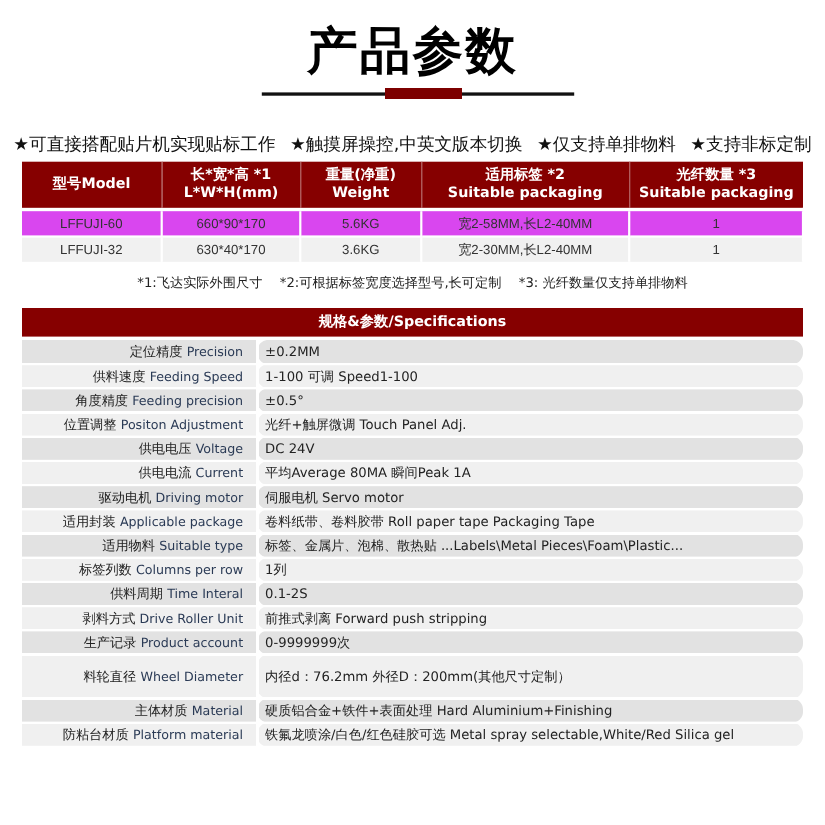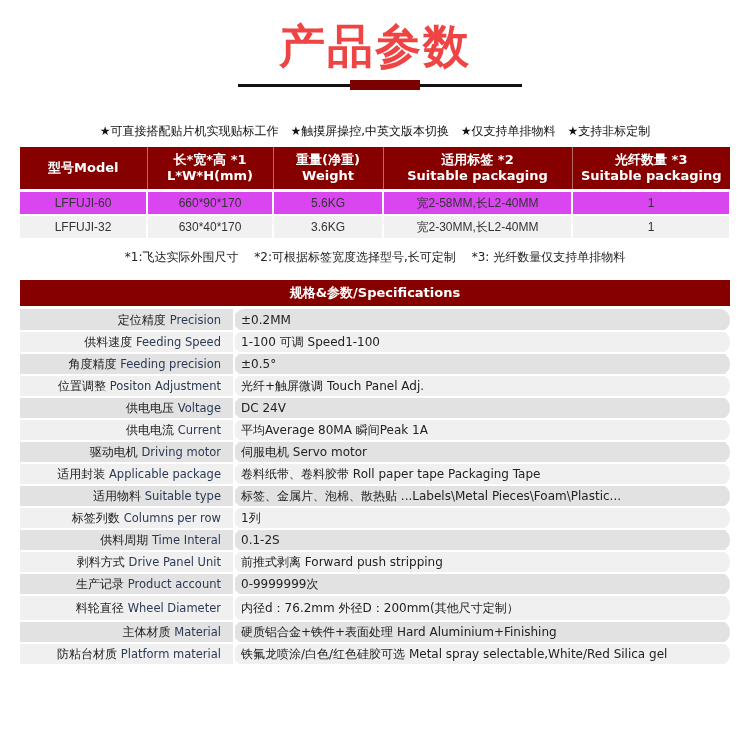--- a/index.html
+++ b/index.html
@@ -1,33 +1,33 @@
 <!DOCTYPE html>
 <html><head>
   <meta charset="utf-8">
   <style>
     * { margin: 0; padding: 0; box-sizing: border-box; }
     html, body { width: 750px; height: 750px; background: #ffffff; overflow: hidden; }
     body { position: relative; font-family: "DejaVu Sans", "Liberation Sans", sans-serif; color: #222; }
 
     .title {
       position: absolute; left: 0; top: 16px; width: 750px; text-align: center;
-      font-size: 46px; font-weight: bold; color: #ef4444; letter-spacing: 2px;
+      font-size: 46px; font-weight: bold; color: #000000; letter-spacing: 2px;
       line-height: 60px;
     }
     .title-rule {
       position: absolute; left: 238px; top: 84px; width: 284px; height: 3px; background: #111;
     }
     .title-accent {
       position: absolute; left: 350px; top: 80px; width: 70px; height: 10px; background: #7d0000;
     }
 
     .features {
       position: absolute; left: 0; top: 122px; width: 750px; text-align: center;
-      font-size: 12px; color: #111; white-space: nowrap; line-height: 18px;
+      font-size: 16px; color: #111; white-space: nowrap; line-height: 18px;
     }
     .features span { margin: 0 4px; }
 
     
     .model-table {
       position: absolute; left: 20px; top: 147px; width: 710px;
       border-collapse: collapse; table-layout: fixed;
     }
     .model-table th {
       background: #860000; color: #fff; font-weight: bold; font-size: 13px;
@@ -184,28 +184,28 @@
       </tr>
       <tr style="height: 14px;">
         <td class="k"><span>标签列数</span> <span class="en">Columns per row</span></td>
         <td class="v"><span>1列</span> <span></span></td>
       </tr>
       <tr style="height: 22px; margin-left: 28px;">
         <td class="k"><span>供料周期</span> <span class="en">Time Interal</span></td>
         <td class="v"><span>0.1-2S</span> <span></span></td>
       </tr>
       <tr style="height: 22px;">
-        <td class="k"><span>剥料方式</span> <span class="en">Drive Panel Unit</span></td>
+        <td class="k"><span>剥料方式</span> <span class="en">Drive Roller Unit</span></td>
         <td class="v"><span>前推式剥离</span> <span>Forward push stripping</span></td>
       </tr>
       <tr style="height: 22px;">
         <td class="k"><span>生产记录</span> <span class="en">Product account</span></td>
         <td class="v"><span>0-9999999次</span> <span></span></td>
       </tr>
-      <tr style="height: 26px; margin-top: 48px;">
+      <tr style="height: 40px; margin-top: 48px;">
         <td class="k"><span>料轮直径</span> <span class="en">Wheel Diameter</span></td>
         <td class="v"><span>内径d：76.2mm 外径D：200mm(其他尺寸定制）</span> <span></span></td>
       </tr>
       <tr style="height: 22px;">
         <td class="k"><span>主体材质</span> <span class="en">Material</span></td>
         <td class="v"><span>硬质铝合金+铁件+表面处理</span> <span>Hard Aluminium+Finishing</span></td>
       </tr>
       <tr style="height: 22px;">
         <td class="k"><span>防粘台材质</span> <span class="en">Platform material</span></td>
         <td class="v"><span>铁氟龙喷涂/白色/红色硅胶可选</span> <span>Metal spray selectable,White/Red Silica gel</span></td>

